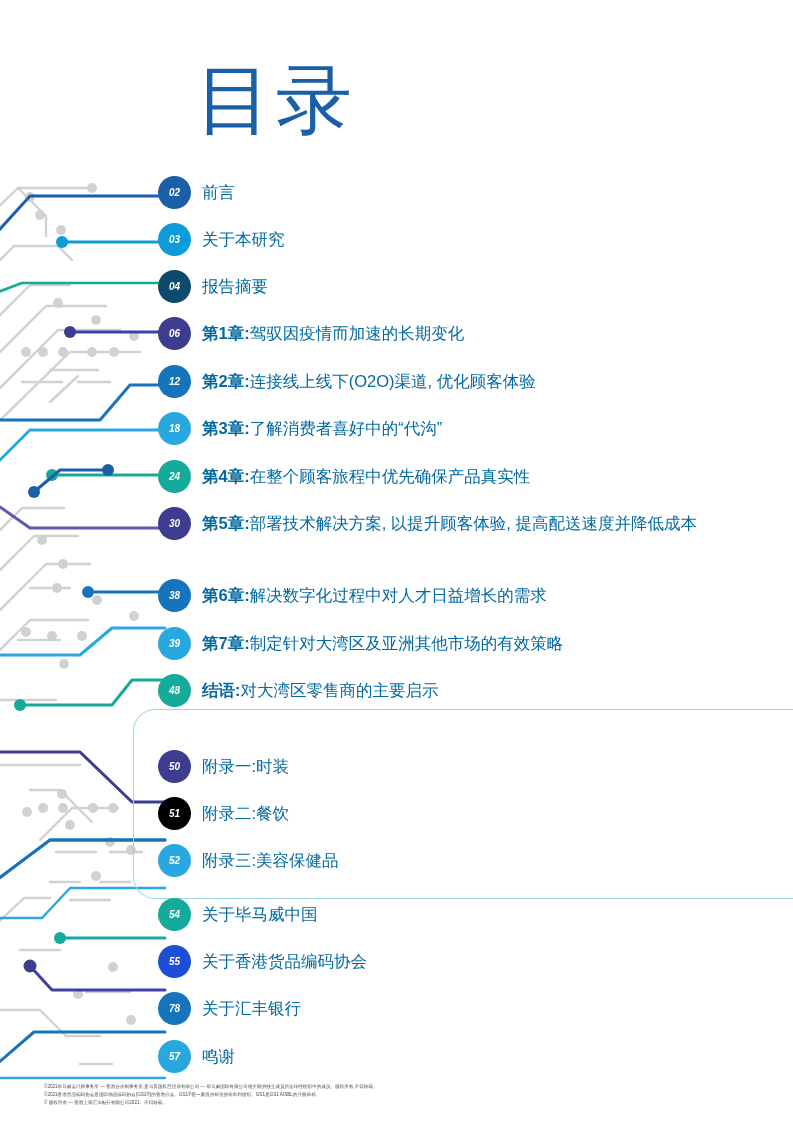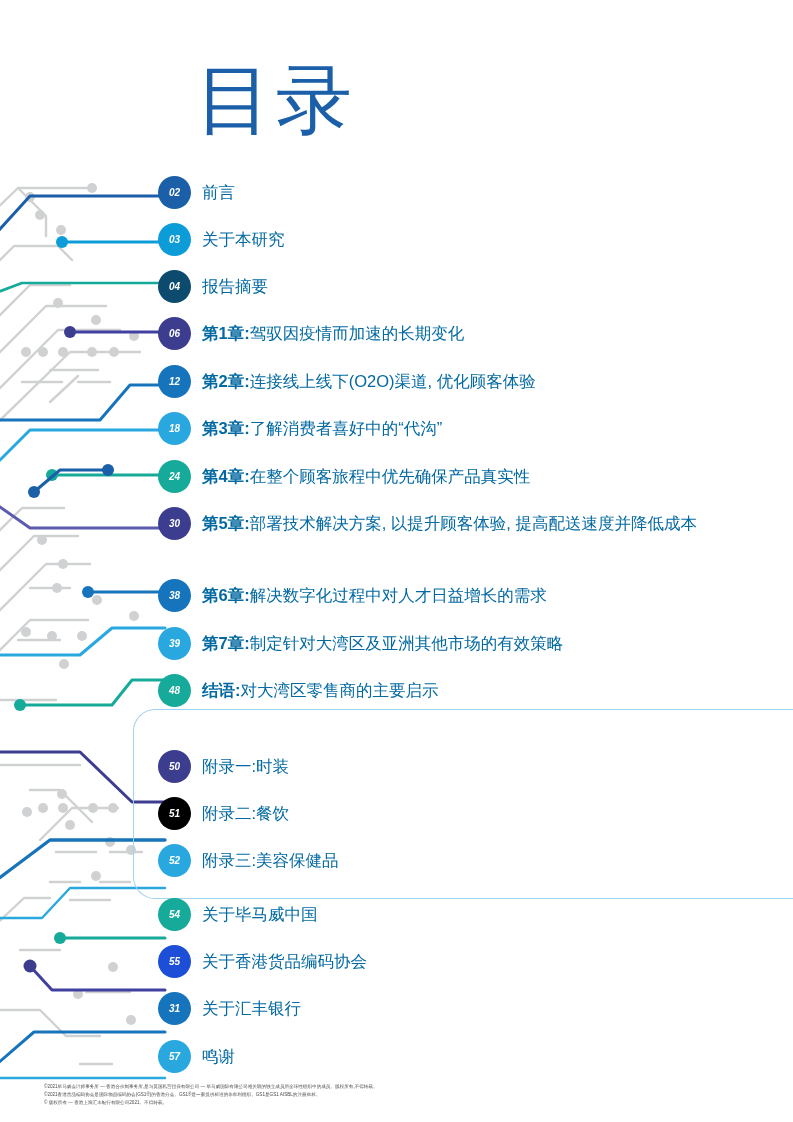--- a/index.html
+++ b/index.html
@@ -302,21 +302,21 @@
       </div>
       <div class="row" style="top: 722px;">
         <div class="badge" style="background: rgb(22, 170, 154);">54</div>
         <div class="label"><span>关于毕马威中国</span></div>
       </div>
       <div class="row" style="top: 769px;">
         <div class="badge" style="background: #1d4ed8;">55</div>
         <div class="label"><span>关于香港货品编码协会</span></div>
       </div>
       <div class="row" style="top: 816px;">
-        <div class="badge" style="background: rgb(21, 116, 187);">31</div>
+        <div class="badge" style="background: rgb(21, 116, 187);">78</div>
         <div class="label"><span>关于汇丰银行</span></div>
       </div>
       <div class="row" style="top: 864px;">
         <div class="badge" style="background: rgb(41, 168, 224);">57</div>
         <div class="label"><span>鸣谢</span></div>
       </div>
     </div>
 
   <div id="footer">
     <div>©2021毕马威会计师事务所 — 香港合伙制事务所,是与英国私营担保有限公司 — 毕马威国际有限公司相关联的独立成员所全球性组织中的成员。版权所有,不得转载。</div>

